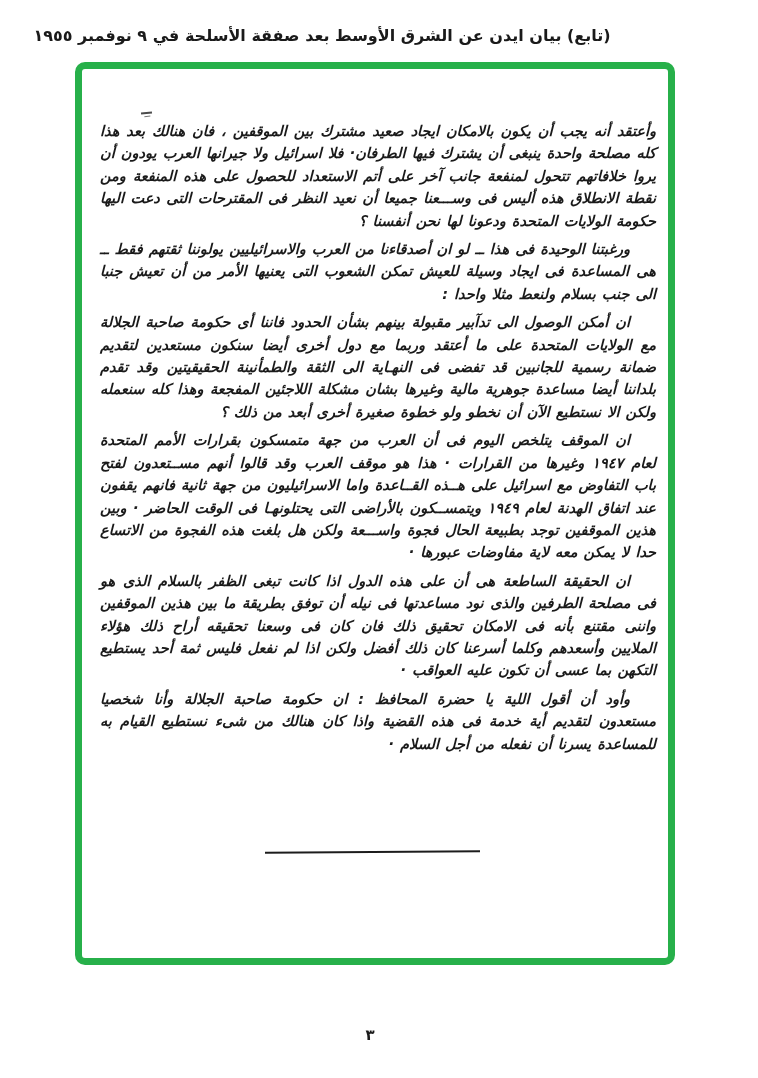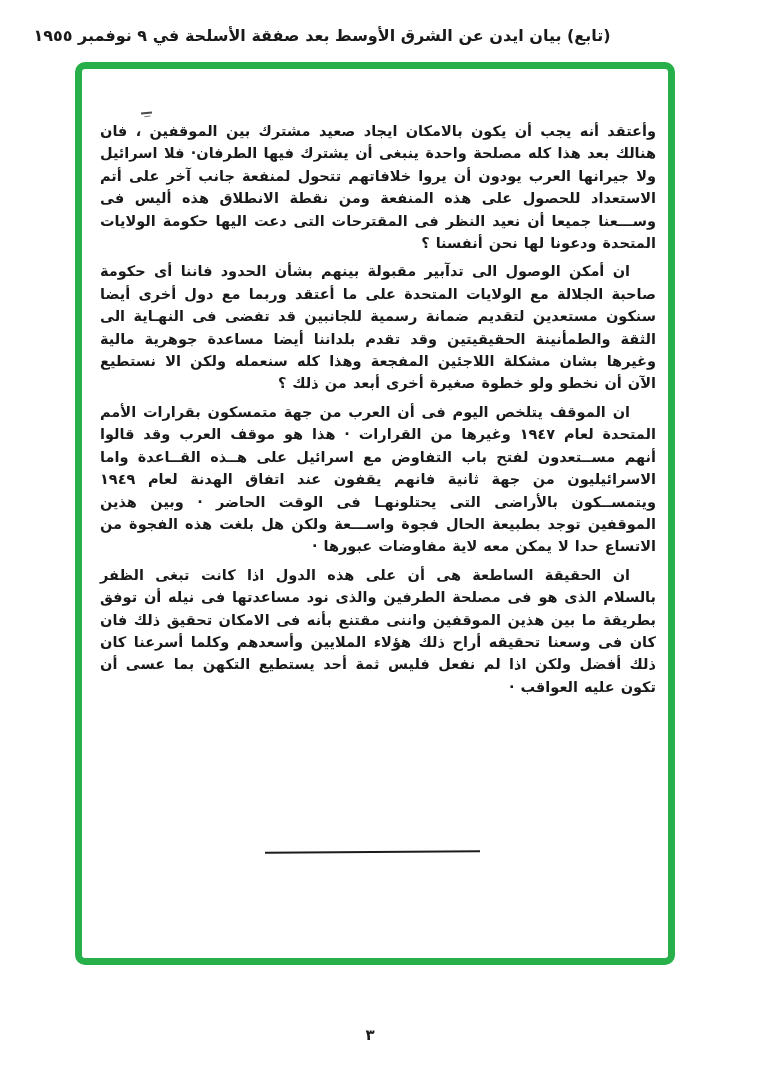--- a/index.html
+++ b/index.html
@@ -58,20 +58,21 @@
     left:100px;top:120px;
     width:556px;
     direction:rtl;
     unicode-bidi:embed;
     font-size:14.5px;
     font-weight:bold;
     line-height:22.4px;
     color:var(--ink);
     text-align:justify;
     text-align-last:right;
+    font-style:italic;
   }
   .para{
     margin:0 0 6px 0;
     text-align:justify;
     text-align-last:right;
     word-spacing:1px;
   }
   .para.indent{ text-indent:26px; }
   .divider-line{
     position:absolute;
@@ -97,22 +98,24 @@
 <div class="page">
 
   <div class="header-title">(تابع) بيان ايدن عن الشرق الأوسط بعد صفقة الأسلحة في ٩ نوفمبر ١٩٥٥</div>
 
   <div class="green-frame"></div>
 
   <div class="artifact-dash"></div>
 
   <div class="doc-body">
     <p class="para">وأعتقد أنه يجب أن يكون بالامكان ايجاد صعيد مشترك بين الموقفين ، فان هنالك بعد هذا كله مصلحة واحدة ينبغى أن يشترك فيها الطرفان· فلا اسرائيل ولا جيرانها العرب يودون أن يروا خلافاتهم تتحول لمنفعة جانب آخر على أتم الاستعداد للحصول على هذه المنفعة ومن نقطة الانطلاق هذه أليس فى وســـعنا جميعا أن نعيد النظر فى المقترحات التى دعت اليها حكومة الولايات المتحدة ودعونا لها نحن أنفسنا ؟</p>
+    <p class="para indent">ورغبتنا الوحيدة فى هذا ــ لو ان أصدقاءنا من العرب والاسرائيليين يولوننا ثقتهم فقط ــ هى المساعدة فى ايجاد وسيلة للعيش تمكن الشعوب التى يعنيها الأمر من أن تعيش جنبا الى جنب بسلام ولنعط مثلا واحدا :</p>
     <p class="para indent">ان أمكن الوصول الى تدآبير مقبولة بينهم بشأن الحدود فاننا أى حكومة صاحبة الجلالة مع الولايات المتحدة على ما أعتقد وربما مع دول أخرى أيضا سنكون مستعدين لتقديم ضمانة رسمية للجانبين قد تفضى فى النهـاية الى الثقة والطمأنينة الحقيقيتين وقد تقدم بلداننا أيضا مساعدة جوهرية مالية وغيرها بشان مشكلة اللاجئين المفجعة وهذا كله سنعمله ولكن الا نستطيع الآن أن نخطو ولو خطوة صغيرة أخرى أبعد من ذلك ؟</p>
     <p class="para indent">ان الموقف يتلخص اليوم فى أن العرب من جهة متمسكون بقرارات الأمم المتحدة لعام ١٩٤٧ وغيرها من القرارات · هذا هو موقف العرب وقد قالوا أنهم مســتعدون لفتح باب التفاوض مع اسرائيل على هــذه القــاعدة واما الاسرائيليون من جهة ثانية فانهم يقفون عند اتفاق الهدنة لعام ١٩٤٩ ويتمســكون بالأراضى التى يحتلونهـا فى الوقت الحاضر · وبين هذين الموقفين توجد بطبيعة الحال فجوة واســـعة ولكن هل بلغت هذه الفجوة من الاتساع حدا لا يمكن معه لاية مفاوضات عبورها ·</p>
     <p class="para indent">ان الحقيقة الساطعة هى أن على هذه الدول اذا كانت تبغى الظفر بالسلام الذى هو فى مصلحة الطرفين والذى نود مساعدتها فى نيله أن توفق بطريقة ما بين هذين الموقفين واننى مقتنع بأنه فى الامكان تحقيق ذلك فان كان فى وسعنا تحقيقه أراح ذلك هؤلاء الملايين وأسعدهم وكلما أسرعنا كان ذلك أفضل ولكن اذا لم نفعل فليس ثمة أحد يستطيع التكهن بما عسى أن تكون عليه العواقب ·</p>
+    <p class="para indent">وأود أن أقول اللية يا حضرة المحافظ : ان حكومة صاحبة الجلالة وأنا شخصيا مستعدون لتقديم أية خدمة فى هذه القضية واذا كان هنالك من شىء نستطيع القيام به للمساعدة يسرنا أن نفعله من أجل السلام ·</p>
   </div>
 
   <div class="divider-line"></div>
 
   <div class="page-number">٣</div>
 
 </div>
 
 </body></html>

